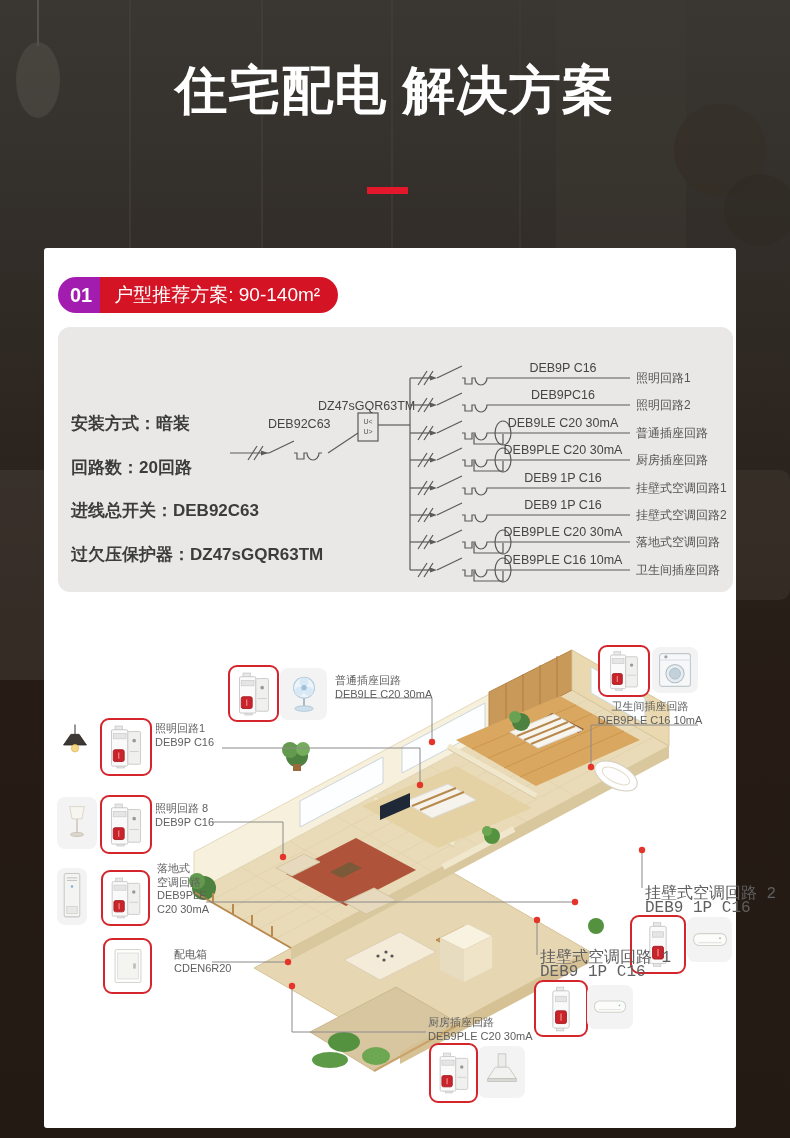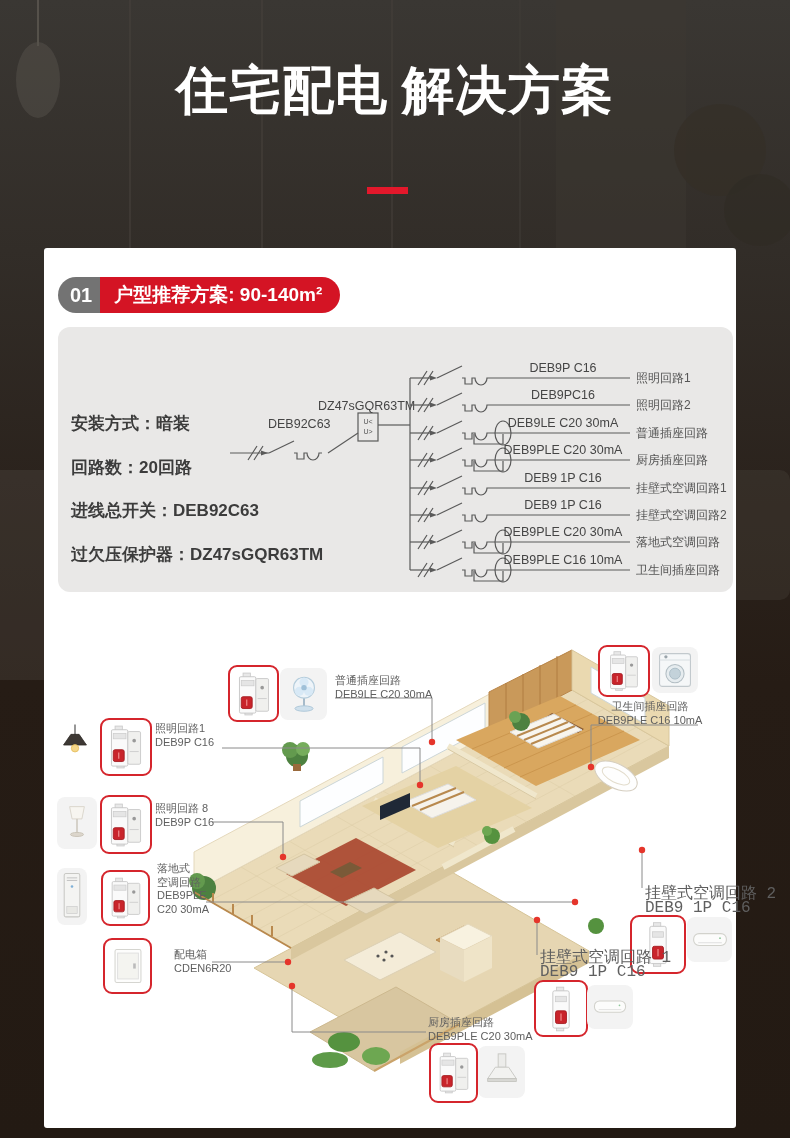--- a/index.html
+++ b/index.html
@@ -2,32 +2,32 @@
 <html><head>
 <meta charset="utf-8">
 <style>
   html,body{margin:0;padding:0;background:#111;}
   .page{position:relative;width:790px;height:1138px;overflow:hidden;
     font-family:"Liberation Sans","DejaVu Sans",sans-serif;
     background:linear-gradient(180deg,#3a3733 0%,#322d28 22%,#2b231d 42%,#261c15 60%,#231a13 100%);}
   
   .bg-art{position:absolute;left:0;top:0;z-index:0;}
   .hero-title{position:absolute;left:0;top:56px;width:100%;text-align:center;color:#fff;
-    font-size:52px;font-weight:800;letter-spacing:1px;white-space:nowrap;z-index:2;font-family:Liberation Serif, serif;}
+    font-size:52px;font-weight:800;letter-spacing:1px;white-space:nowrap;z-index:2;}
   .hero-sub{position:absolute;left:0;top:131px;width:100%;text-align:center;color:#fdfdfd;
     font-size:29px;font-weight:700;white-space:nowrap;z-index:2;}
   .hero-dash{position:absolute;left:367px;top:187px;width:41px;height:7px;background:#e3182b;z-index:2;}
   
   .card{position:absolute;left:44px;top:248px;width:692px;height:880px;background:#fff;
     border-radius:3px;z-index:3;}
   .badge{position:absolute;left:14px;top:29px;height:36px;display:flex;align-items:stretch;
     border-radius:18px;overflow:hidden;}
-  .badge-num{background:#737373;color:#fff;font-size:20px;font-weight:700;
+  .badge-num{background:#a21caf;color:#fff;font-size:20px;font-weight:700;
     display:flex;align-items:center;padding:0 8px 0 12px;}
-  .badge-title{background:#d41424;color:#fff;font-size:19px;font-weight:700;
+  .badge-title{background:#d41424;color:#fff;font-size:19px;font-weight:400;
     display:flex;align-items:center;padding:0 18px 0 14px;white-space:nowrap;}
   
   .panel{position:absolute;left:14px;top:79px;width:675px;height:265px;background:#e9e8e7;border-radius:12px;}
   .spec-row{position:absolute;left:13px;font-size:17px;font-weight:600;color:#3c3c3c;white-space:nowrap;}
   .circuit{position:absolute;left:0;top:0;}
   .circuit text{font-family:"Liberation Sans","DejaVu Sans",sans-serif;}
   .cir-label{font-size:12.5px;fill:#454545;}
   .cir-name{font-size:12px;fill:#555;}
   .uv{font-size:7px;fill:#555;}
   

